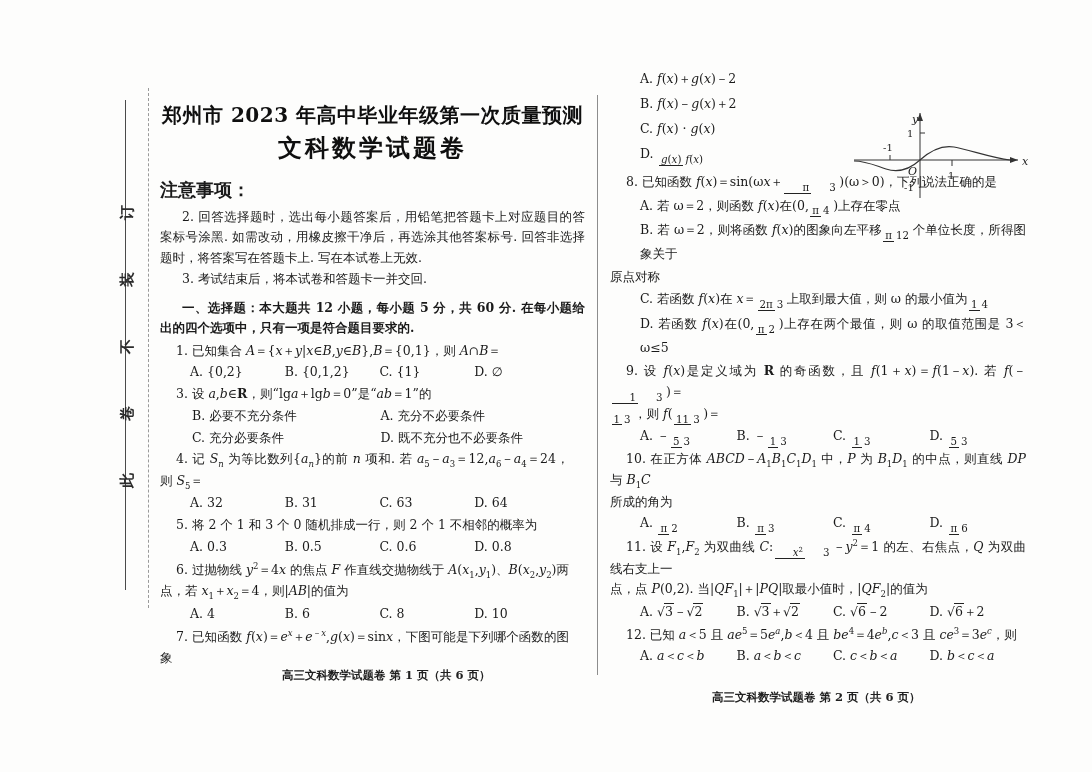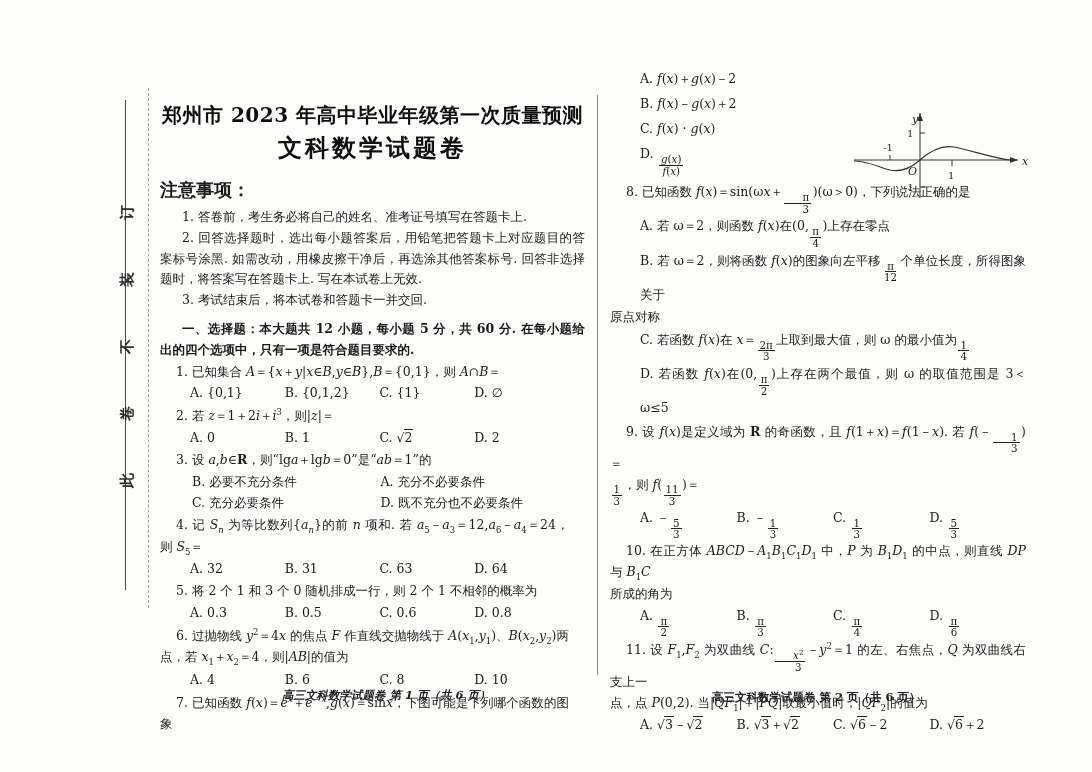--- a/index.html
+++ b/index.html
@@ -171,22 +171,21 @@
   .cont-line {
     font-size: 12.5px;
     line-height: 1.65;
     padding-left: 0;
   }
 
   
   i, .it { font-style: italic; }
   .frac {
     display: inline-flex;
-    flex-direction: column;
-    align-items: center;
+    flex-direction: row;
     vertical-align: -0.48em;
     font-size: 0.82em;
     line-height: 1.04;
     margin: 0 1.5px;
   }
   .frac .num { border-bottom: 1px solid #222; padding: 0 2px; }
   .frac .den { padding: 0 2px; }
   .sqrt {
     border-top: 1px solid #222;
     padding: 0 1px 0 1px;
@@ -205,21 +204,21 @@
   }
 
   
   .footer {
     position: absolute;
     font-size: 11.5px;
     font-weight: 600;
     color: #202020;
     white-space: nowrap;
   }
-  .footer-left  { left: 282px; top: 688px; font-style: italic; }
+  .footer-left  { left: 282px; top: 668px; }
   .footer-right { left: 712px; top: 690px; }
 </style>
 </head>
 <body>
 
 <div class="page-canvas">
 
   <div class="seal-solid-line"></div>
   <div class="seal-dashed-line"></div>
   <div class="seal-chars">
@@ -231,51 +230,38 @@
   </div>
 
   <div class="column-divider"></div>
 
   <div class="col col-left">
 
     <div class="doc-title-1">郑州市 2023 年高中毕业年级第一次质量预测</div>
     <div class="doc-title-2">文科数学试题卷</div>
 
     <div class="notice-heading">注意事项：</div>
-    <p class="notice-item">1. 答卷前，考生务必将自己的姓名、准考证号填写在答题卡上.</p>
     <p class="notice-item">2. 回答选择题时，选出每小题答案后，用铅笔把答题卡上对应题目的答案标号涂黑. 如需改动，用橡皮擦干净后，再选涂其他答案标号. 回答非选择题时，将答案写在答题卡上. 写在本试卷上无效.</p>
     <p class="notice-item">3. 考试结束后，将本试卷和答题卡一并交回.</p>
 
     <div class="section-head">一、选择题：本大题共 12 小题，每小题 5 分，共 60 分. 在每小题给出的四个选项中，只有一项是符合题目要求的.</div>
 
     <div class="q">
       <p class="q-stem">
         <span>1.</span>
         已知集合 <i>A</i>＝{<i>x</i>＋<i>y</i>|<i>x</i>∈<i>B</i>,<i>y</i>∈<i>B</i>},<i>B</i>＝{0,1}，则 <i>A</i>∩<i>B</i>＝
       </p>
       <div class="opts-row cols4">
-        <span class="opt">A. {0,1}</span>
+        <span class="opt">A. {0,2}</span>
         <span class="opt">B. {0,1,2}</span>
         <span class="opt">C. {1}</span>
         <span class="opt">D. ∅</span>
       </div>
     </div>
 
-    <div class="q">
-      <p class="q-stem">
-        <span>2.</span>
-        若 <i>z</i>＝1＋2<i>i</i>＋<i>i</i><sup>3</sup>，则|<i>z</i>|＝
-      </p>
-      <div class="opts-row cols4">
-        <span class="opt">A. 0</span>
-        <span class="opt">B. 1</span>
-        <span class="opt">C. √<span class="sqrt">2</span></span>
-        <span class="opt">D. 2</span>
-      </div>
-    </div>
 
     <div class="q">
       <p class="q-stem">
         <span>3.</span>
         设 <i>a</i>,<i>b</i>∈<b>R</b>，则“lg<i>a</i>＋lg<i>b</i>＝0”是“<i>ab</i>＝1”的
       </p>
       <div class="opts-row cols2">
         <span class="opt">B. 必要不充分条件</span>
         <span class="opt">A. 充分不必要条件</span>
       </div>
@@ -459,20 +445,30 @@
       </p>
       <div class="opts-row cols4">
         <span class="opt">A. √<span class="sqrt">3</span>－√<span class="sqrt">2</span></span>
         <span class="opt">B. √<span class="sqrt">3</span>＋√<span class="sqrt">2</span></span>
         <span class="opt">C. √<span class="sqrt">6</span>－2</span>
         <span class="opt">D. √<span class="sqrt">6</span>＋2</span>
       </div>
     </div>
 
     <div class="q">
+      <p class="q-stem">
+        <span>12.</span>
+        已知 <i>a</i>＜5 且 <i>ae</i><sup>5</sup>＝5<i>e</i><sup><i>a</i></sup>,<i>b</i>＜4 且 <i>be</i><sup>4</sup>＝4<i>e</i><sup><i>b</i></sup>,<i>c</i>＜3 且 <i>ce</i><sup>3</sup>＝3<i>e</i><sup><i>c</i></sup>，则
+      </p>
+      <div class="opts-row cols4">
+        <span class="opt">A. <i>a</i>＜<i>c</i>＜<i>b</i></span>
+        <span class="opt">B. <i>a</i>＜<i>b</i>＜<i>c</i></span>
+        <span class="opt">C. <i>c</i>＜<i>b</i>＜<i>a</i></span>
+        <span class="opt">D. <i>b</i>＜<i>c</i>＜<i>a</i></span>
+      </div>
     </div>
 
   </div>
 
   <div class="fig-graph">
     <svg width="190" height="100" viewBox="0 0 190 100">
 
       <line x1="2" y1="57" x2="166" y2="57" stroke="#333" stroke-width="1"></line>
       <polygon points="166,57 158,54 158,60" fill="#333"></polygon>
 

